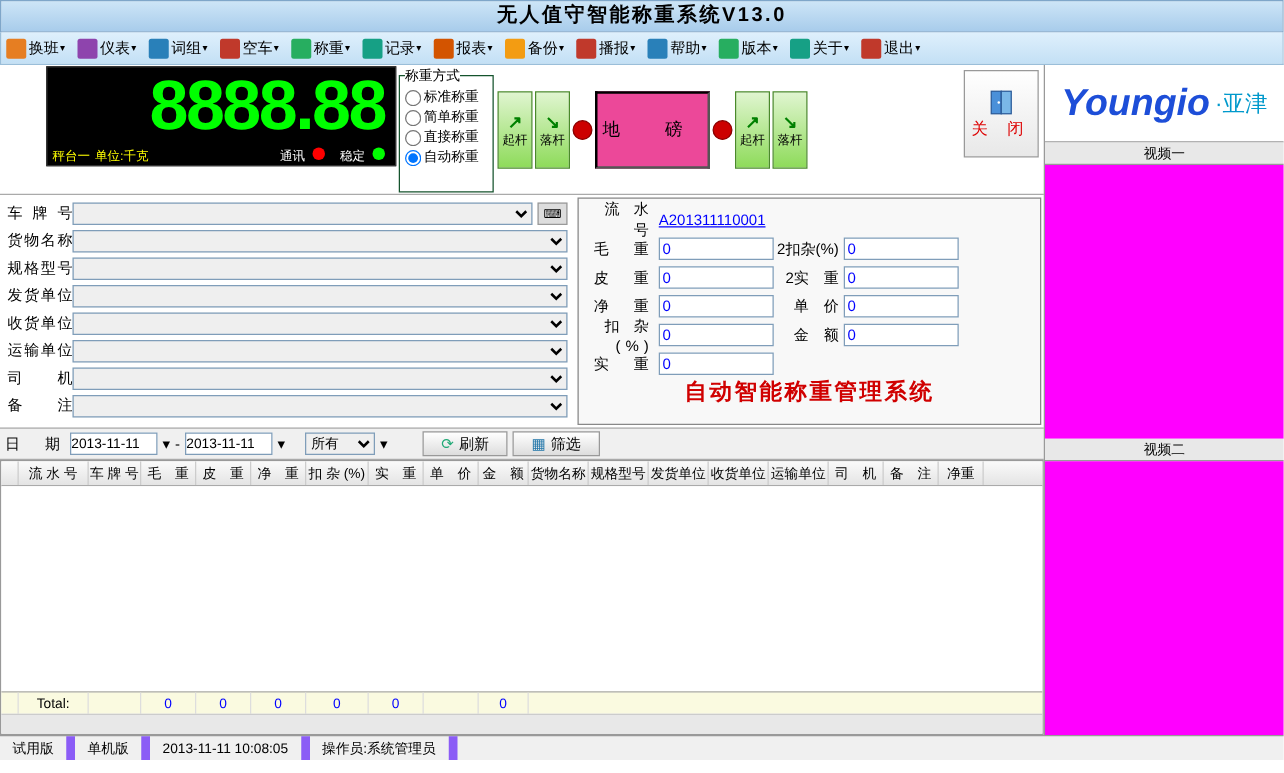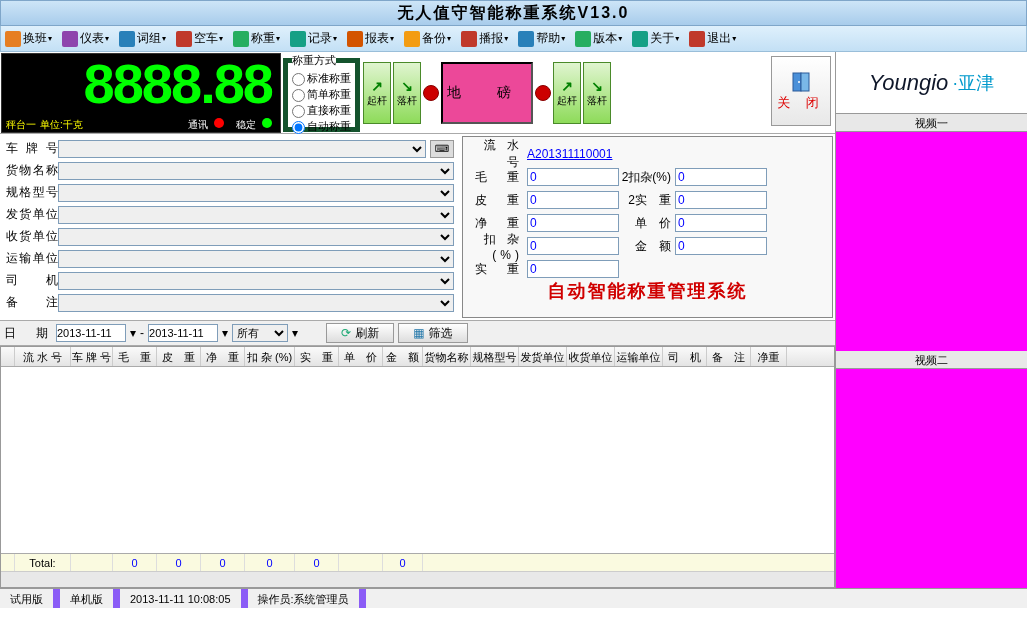--- a/index.html
+++ b/index.html
@@ -4,30 +4,30 @@
 <style>
 * { box-sizing: border-box; margin: 0; padding: 0; font-family: "Microsoft YaHei", SimSun, Arial, sans-serif; }
 body { width: 1027px; height: 618px; background: #fff; font-size: 12px; overflow: hidden; }
 .title-bar { height: 26px; background: linear-gradient(#cde5f7,#a8cceb); border: 1px solid #7fa6c9; text-align: center; line-height: 24px; font-size: 16px; font-weight: bold; color: #000; letter-spacing: 2px; }
 .toolbar { height: 26px; background: linear-gradient(#dff0fc,#c3e0f5); border: 1px solid #9abed9; border-top: none; display: flex; align-items: center; padding: 0 4px; }
 .tb-item { display: flex; align-items: center; margin-right: 10px; cursor: pointer; font-size: 12px; color: #000; }
 .tb-icon { width: 16px; height: 16px; margin-right: 2px; display: inline-block; }
 .main-area { display: flex; height: 536px; }
 .left-col { width: 835px; display: flex; flex-direction: column; }
 .right-col { width: 192px; border-left: 1px solid #999; display: flex; flex-direction: column; }
-.top-panel { display: flex; height: 82px; border-bottom: 1px solid #aaa; }
+.top-panel { display: flex; height: 104px; border-bottom: 1px solid #aaa; padding-left: 36px; }
 .display-box { width: 280px; height: 80px; background: #000; border: 1px solid #333; margin: 1px; position: relative; }
 .big-num { font-family: "Digital", Arial; font-size: 56px; font-weight: bold; color: #00ff00; text-align: right; padding-right: 8px; line-height: 60px; letter-spacing: -2px; }
 .disp-status { position: absolute; bottom: 0; left: 4px; right: 4px; display: flex; font-size: 10px; color: #fff; }
 .disp-status span { margin-right: 4px; }
 .disp-status .yellow { color: #ffff00; }
 .dot { width: 10px; height: 10px; border-radius: 50%; display: inline-block; vertical-align: middle; margin-left: 2px; }
 .dot-red { background: #ff0000; }
 .dot-green { background: #00ff00; }
-.mode-box { width: 76px; border: 5px solid #14532d; margin: 1px; padding: 2px 4px; }
+.mode-box { width: 76px; border: 1px solid #14532d; margin: 1px; padding: 2px 4px; }
 .mode-box legend { font-size: 11px; }
 .mode-box label { display: block; font-size: 11px; line-height: 16px; white-space: nowrap; }
 .gate-panel { flex: 1; display: flex; align-items: center; padding: 2px; gap: 2px; }
 .gate-btn { width: 28px; height: 62px; background: linear-gradient(#e0f5d0,#8edb5a); border: 1px solid #4a8a2a; font-size: 10px; text-align: center; cursor: pointer; display: flex; flex-direction: column; align-items: center; justify-content: center; }
 .gate-btn .arrow { color: #008000; font-size: 14px; font-weight: bold; }
 .big-gate { width: 48px; height: 62px; background: #00ff00; border: 2px outset #00cc00; font-size: 18px; font-weight: bold; display: flex; align-items: center; justify-content: center; cursor: pointer; letter-spacing: 4px; }
 .ground-box { width: 92px; height: 62px; background: #ec4899; border: 2px inset #555; display: flex; align-items: center; justify-content: center; color: #000; font-size: 14px; letter-spacing: 16px; }
 .led { width: 16px; height: 16px; border-radius: 50%; background: #cc0000; border: 1px solid #800; }
 .close-btn { width: 60px; height: 70px; margin: 4px; border: 1px solid #999; background: linear-gradient(#fff,#e8e8e8); display: flex; flex-direction: column; align-items: center; justify-content: center; color: #d00; font-size: 13px; letter-spacing: 6px; cursor: pointer; }
 .close-btn .door-icon { width: 24px; height: 24px; }
@@ -40,31 +40,31 @@
 .form-right { flex: 1; border: 1px solid #888; margin: 2px; padding: 6px 8px; background: #f8f8f8; position: relative; }
 .fr-row { display: flex; align-items: center; height: 22px; margin-bottom: 1px; }
 .fr-row .lbl2 { width: 56px; font-size: 12px; letter-spacing: 4px; text-align: right; padding-right: 4px; }
 .fr-row .lbl3 { width: 56px; font-size: 12px; text-align: right; padding-right: 4px; }
 .fr-row input { width: 92px; height: 18px; border: 1px solid #7f9db9; color: #0000ff; font-size: 12px; padding: 0 2px; }
 .serial-link { color: #0000ff; text-decoration: underline; }
 .sys-name { position: absolute; bottom: 14px; left: 0; right: 0; text-align: center; color: #d00000; font-size: 18px; font-weight: bold; letter-spacing: 2px; }
 .filter-bar { height: 26px; border-top: 1px solid #aaa; border-bottom: 1px solid #aaa; display: flex; align-items: center; padding: 0 4px; gap: 4px; background: #f0f0f0; }
 .filter-bar .lbl { font-size: 12px; letter-spacing: 4px; }
 .filter-bar input[type=text] { width: 70px; height: 18px; border: 1px solid #7f9db9; font-size: 11px; }
-.filter-bar select { width: 56px; height: 18px; border: 1px solid #7f9db9; font-size: 11px; }
+.filter-bar select { width: 56px; height: 18px; border: 1px solid #7f9db9; font-size: 11px; margin-left: 12px; }
 .filter-btn { height: 20px; padding: 0 14px; border: 1px solid #999; background: linear-gradient(#fff,#ddd); font-size: 12px; cursor: pointer; display: flex; align-items: center; gap: 4px; }
 .grid-wrap { flex: 1; border: 1px solid #999; overflow: hidden; display: flex; flex-direction: column; }
 .grid-head { display: flex; background: linear-gradient(#fafafa,#e4e4e4); border-bottom: 1px solid #aaa; height: 20px; }
 .gh { border-right: 1px solid #ccc; font-size: 11px; text-align: center; line-height: 20px; overflow: hidden; white-space: nowrap; }
 .grid-body { flex: 1; background: #fff; }
 .grid-foot { display: flex; height: 18px; border-top: 1px solid #aaa; background: #fafae0; }
 .gf { border-right: 1px solid #ddd; font-size: 11px; text-align: center; line-height: 18px; color: #0000ff; }
 .scroll-strip { height: 16px; background: #e8e8e8; border-top: 1px solid #ccc; }
 .logo-box { height: 62px; display: flex; align-items: center; justify-content: center; border-bottom: 1px solid #999; }
-.logo-text { font-size: 22px; font-weight: normal; color: #0f172a; font-style: italic; }
+.logo-text { font-size: 30px; font-weight: bold; color: #1d4ed8; font-style: italic; }
 .logo-suffix { color: #0099cc; font-size: 18px; margin-left: 4px; }
 .video-label { height: 18px; background: #e8e8e8; border-bottom: 1px solid #999; text-align: center; font-size: 11px; line-height: 18px; }
 .video-box { flex: 1; background: #ff00ff; }
 .status-bar { height: 20px; border-top: 1px solid #999; display: flex; align-items: center; font-size: 11px; background: #f0f0f0; }
 .sb-cell { padding: 0 10px; border-right: 7px solid #8b5cf6; height: 100%; line-height: 20px; }
 .sb-right { margin-left: auto; color: #0000cc; padding-right: 8px; }
 input[type=radio] { vertical-align: middle; margin-right: 2px; }
 </style>
 </head>
 <body>

